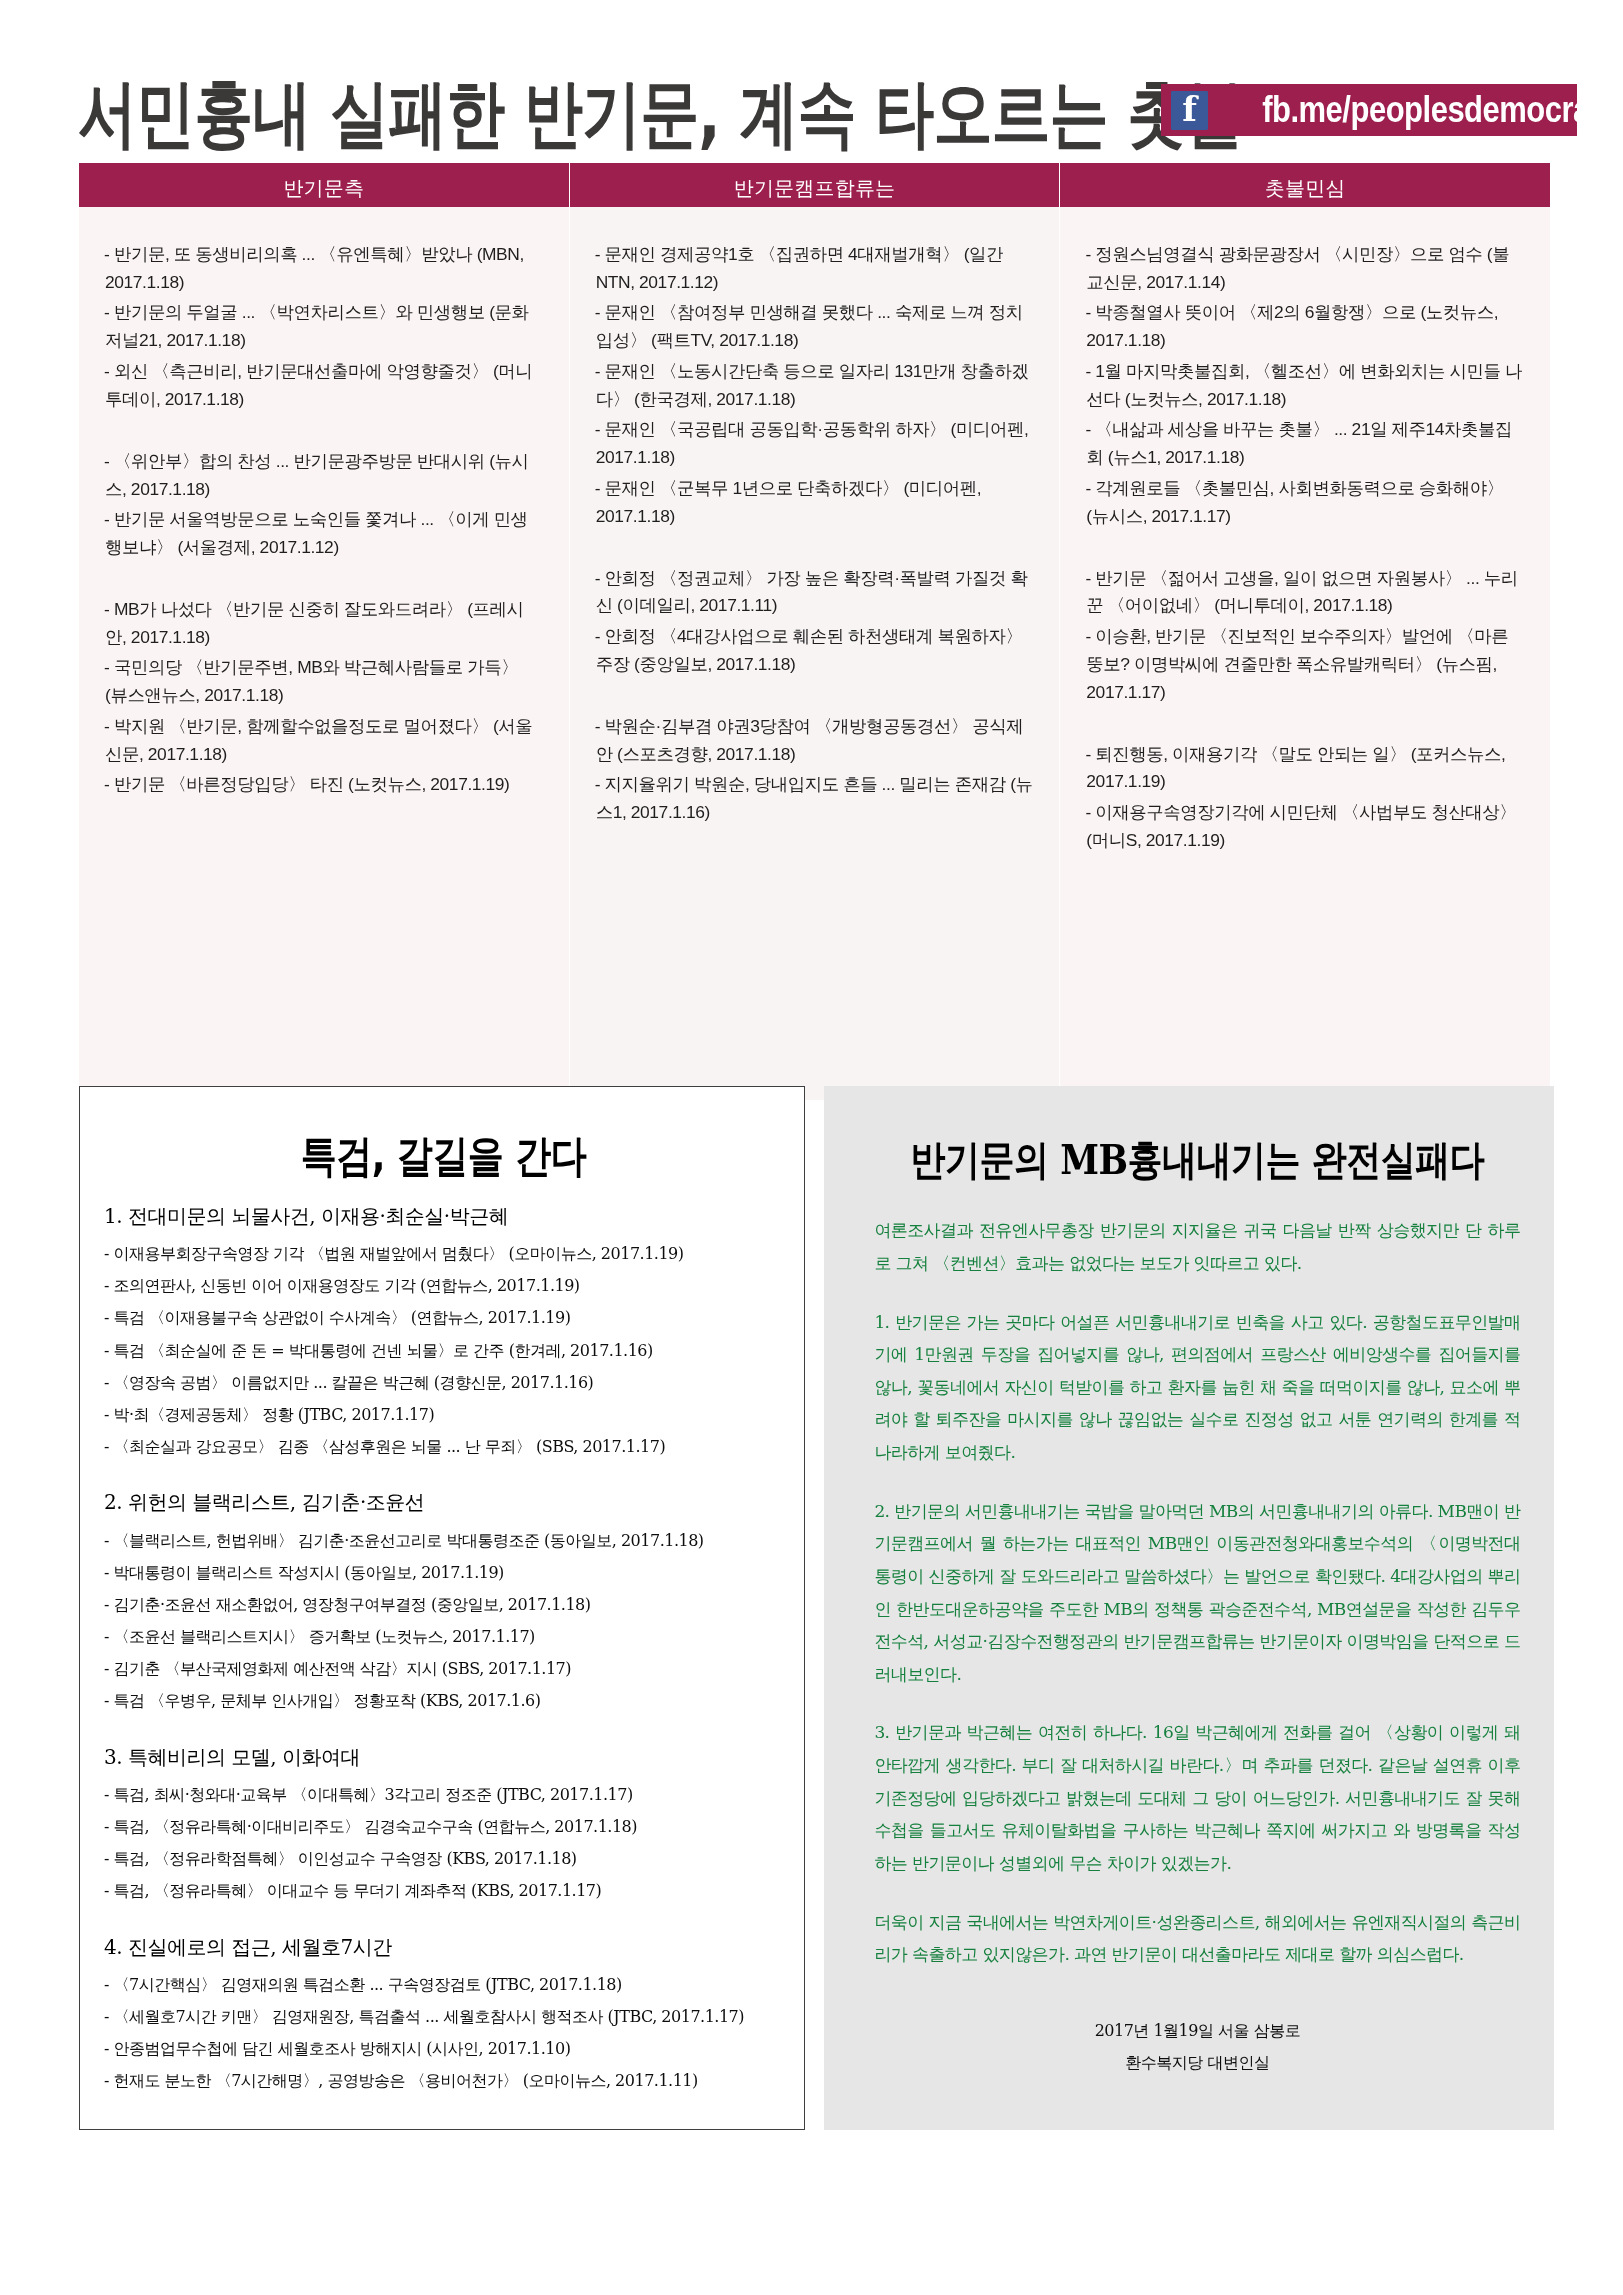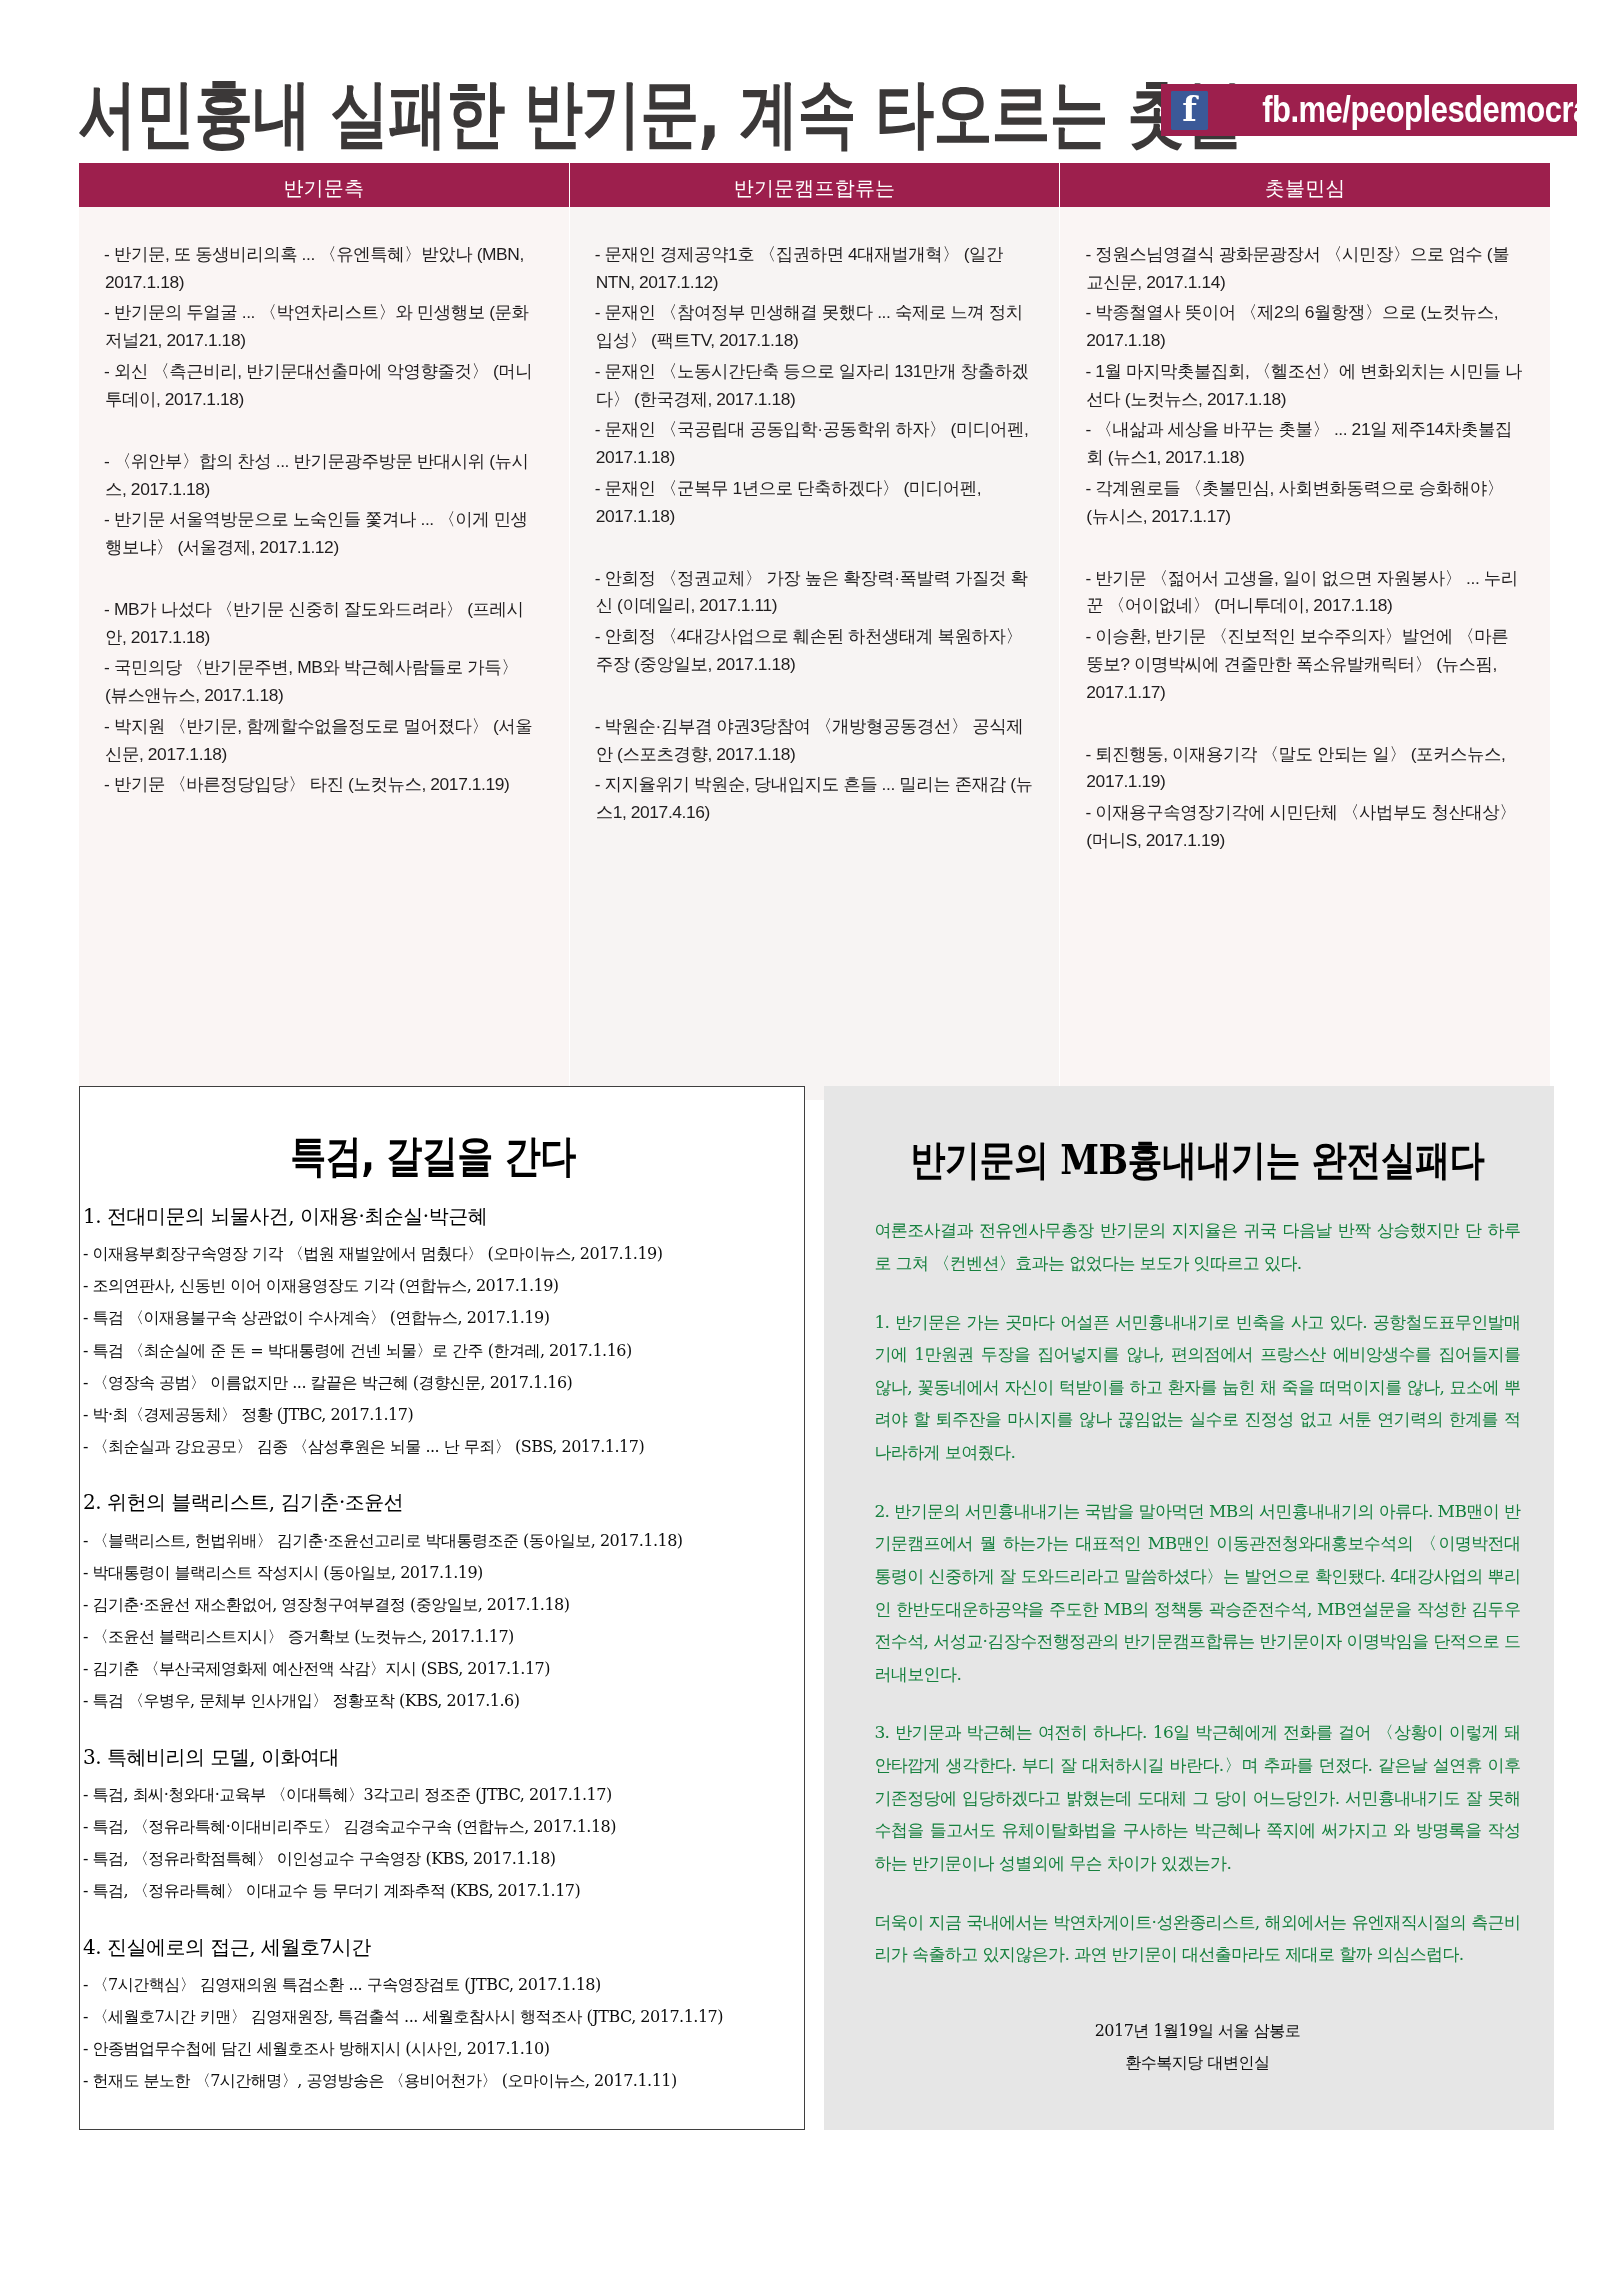--- a/index.html
+++ b/index.html
@@ -114,21 +114,21 @@
     position: absolute;
     left: 79px; top: 1086px;
     width: 1476px;
     display: flex;
     gap: 19.4px;
   }
   .panel-left {
     width: 726px;
     background: #ffffff;
     border: 1.4px solid #3f3f3f;
-    padding: 26px 21px 27px 3px;
+    padding: 26px 21px 27px 24px;
   }
   .panel-right {
     width: 730px;
     background: #e6e6e6;
     padding: 39px 34px 28px 50px;
   }
 
   .panel-left-title {
     text-align: center;
     font-size: 36px;
@@ -232,21 +232,21 @@
         <div class="news-item">- 문재인 〈노동시간단축 등으로 일자리 131만개 창출하겠다〉 (한국경제, 2017.1.18)</div>
         <div class="news-item">- 문재인 〈국공립대 공동입학·공동학위 하자〉 (미디어펜, 2017.1.18)</div>
         <div class="news-item">- 문재인 〈군복무 1년으로 단축하겠다〉 (미디어펜, 2017.1.18)</div>
       </div>
       <div class="news-group">
         <div class="news-item">- 안희정 〈정권교체〉 가장 높은 확장력·폭발력 가질것 확신 (이데일리, 2017.1.11)</div>
         <div class="news-item">- 안희정 〈4대강사업으로 훼손된 하천생태계 복원하자〉 주장 (중앙일보, 2017.1.18)</div>
       </div>
       <div class="news-group">
         <div class="news-item">- 박원순·김부겸 야권3당참여 〈개방형공동경선〉 공식제안 (스포츠경향, 2017.1.18)</div>
-        <div class="news-item">- 지지율위기 박원순, 당내입지도 흔들 ... 밀리는 존재감 (뉴스1, 2017.4.16)</div>
+        <div class="news-item">- 지지율위기 박원순, 당내입지도 흔들 ... 밀리는 존재감 (뉴스1, 2017.1.16)</div>
       </div>
     </div>
   </div>
 
   <div class="news-col">
     <div class="news-col-head">촛불민심</div>
     <div class="news-col-body">
       <div class="news-group">
         <div class="news-item">- 정원스님영결식 광화문광장서 〈시민장〉으로 엄수 (불교신문, 2017.1.14)</div>
         <div class="news-item">- 박종철열사 뜻이어 〈제2의 6월항쟁〉으로 (노컷뉴스, 2017.1.18)</div>

